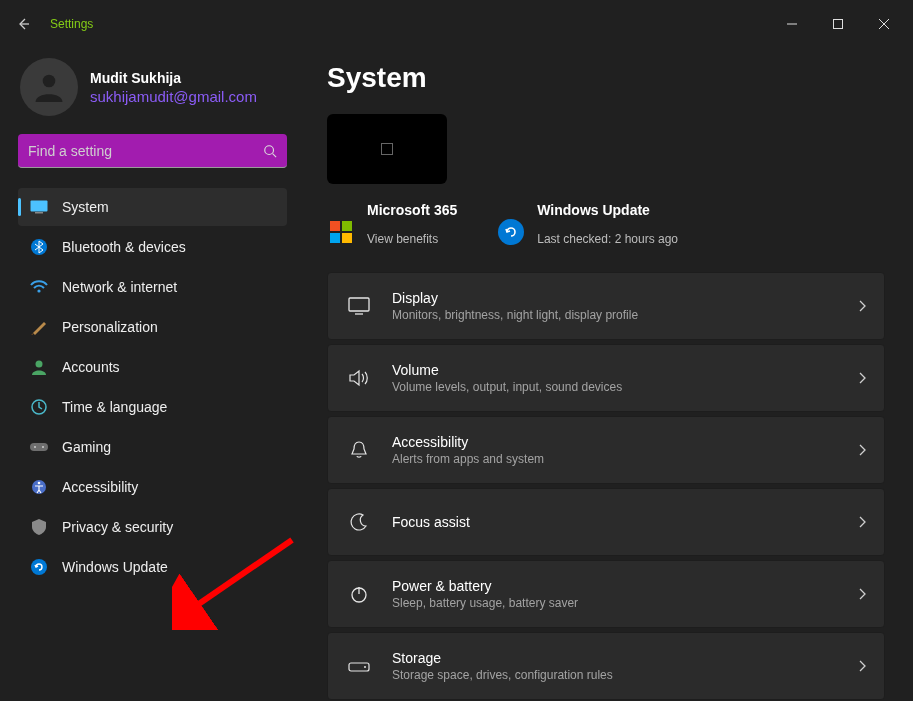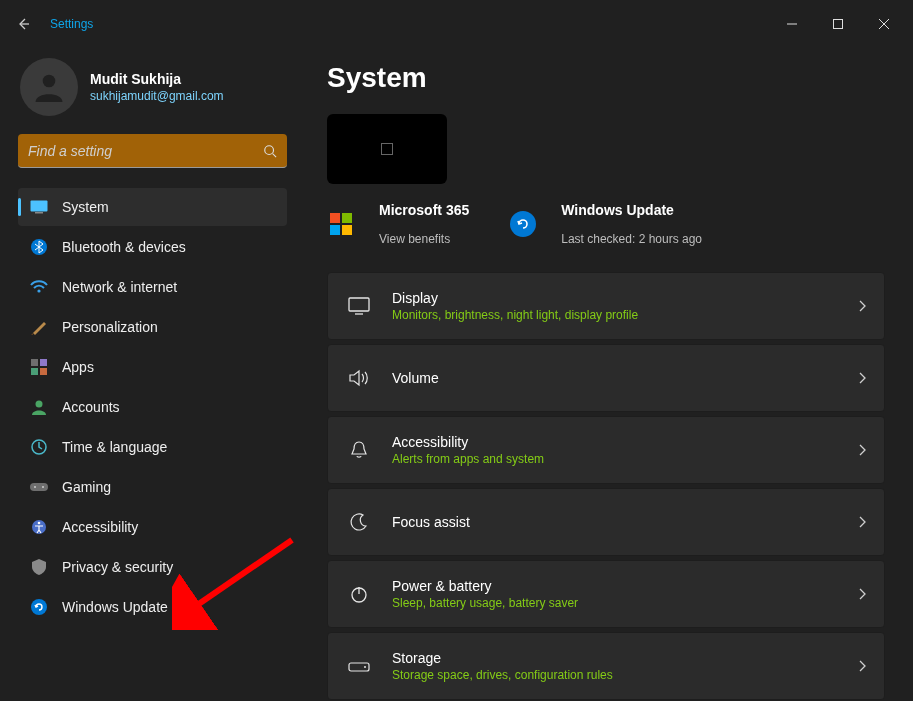--- a/index.html
+++ b/index.html
@@ -2,72 +2,72 @@
 <html><head>
 <meta charset="utf-8">
 <style>
   * { margin: 0; padding: 0; box-sizing: border-box; font-family: 'Segoe UI', Tahoma, sans-serif; }
   html, body { width: 913px; height: 701px; overflow: hidden; }
   body { background: #202020; color: #fff; position: relative; }
 
   
   .titlebar { height: 48px; display: flex; align-items: center; padding: 0 6px; }
   .tb-back { width: 34px; height: 34px; display: flex; align-items: center; justify-content: center; color: #ccc; border-radius: 4px; }
-  .tb-title { margin-left: 10px; font-size: 12px; color: #0ea5e9; }
+  .tb-title { margin-left: 10px; font-size: 12px; color: #84cc16; }
   .tb-spacer { flex: 1; }
   .tb-btn { width: 46px; height: 32px; display: flex; align-items: center; justify-content: center; color: #ddd; }
 
   
   .shell { display: flex; height: calc(100% - 48px); }
   .sidebar { width: 305px; padding: 10px 18px 0 18px; flex-shrink: 0; }
   .main { flex: 1; padding: 14px 28px 0 22px; overflow: hidden; }
 
   
   .account { display: flex; align-items: center; gap: 12px; margin-bottom: 18px; padding-left: 2px; }
   .avatar { width: 58px; height: 58px; border-radius: 50%; background: #3a3a3a; display: flex; align-items: center; justify-content: center; }
   .acct-name { font-size: 14px; font-weight: 600; color: #fff; }
-  .acct-email { font-size: 12px; color: #7dd3fc; margin-top: 2px; }
+  .acct-email { font-size: 15px; color: #8b5cf6; margin-top: 2px; }
 
   
   .search { position: relative; margin-bottom: 20px; }
-  .search input { width: 100%; height: 34px; background: #a16207; border: none; border-bottom: 1px solid #9a9a9a; border-radius: 4px; color: #fff; padding: 0 36px 0 10px; font-size: 14px; outline: none; font-style: italic; }
+  .search input { width: 100%; height: 34px; background: #a21caf; border: none; border-bottom: 1px solid #9a9a9a; border-radius: 4px; color: #fff; padding: 0 36px 0 10px; font-size: 14px; outline: none; }
   .search input::placeholder { color: #cfcfcf; }
   .search .icon { position: absolute; right: 10px; top: 50%; transform: translateY(-50%); color: #ddd; }
 
   
   .nav { list-style: none; }
   .nav-item { display: flex; align-items: center; gap: 14px; height: 38px; padding: 0 12px; border-radius: 4px; color: #eee; font-size: 14px; cursor: default; position: relative; margin-bottom: 2px; }
   .nav-item.active { background: #2d2d2d; }
   .nav-item.active::before { content: ""; position: absolute; left: 0; top: 10px; bottom: 10px; width: 3px; background: #4cc2ff; border-radius: 2px; }
   .nav-icon { width: 18px; height: 18px; display: flex; align-items: center; justify-content: center; flex-shrink: 0; }
 
   
   .page-title { font-size: 28px; font-weight: 600; margin-bottom: 20px; }
   .desk-preview { width: 120px; height: 70px; background: #000; border-radius: 6px; display: flex; align-items: center; justify-content: center; }
   .desk-preview .mini { width: 12px; height: 12px; border: 1px solid #666; }
 
   .status-row { display: flex; gap: 40px; align-items: center; margin-bottom: 26px; }
-  .status-block { display: flex; align-items: center; gap: 24px; }
+  .status-block { display: flex; align-items: flex-end; gap: 12px; }
   .status-icon { width: 28px; height: 28px; display: flex; align-items: center; justify-content: center; flex-shrink: 0; }
   .status-title { font-size: 14px; font-weight: 600; }
   .status-sub { font-size: 12px; color: #bdbdbd; margin-top: 14px; }
 
   .ms-logo { display: grid; grid-template-columns: 10px 10px; grid-template-rows: 10px 10px; gap: 2px; }
   .ms-logo span:nth-child(1){ background:#f25022;} .ms-logo span:nth-child(2){background:#7fba00;}
   .ms-logo span:nth-child(3){background:#00a4ef;} .ms-logo span:nth-child(4){background:#ffb900;}
 
   .wu-icon { width:26px; height:26px; border-radius:50%; background:#0078d4; display:flex; align-items:center; justify-content:center; }
 
   
   .cards { display: flex; flex-direction: column; gap: 4px; }
   .card { background: #2b2b2b; border: 1px solid #1d1d1d; border-radius: 4px; height: 68px; display: flex; align-items: center; padding: 0 18px; gap: 20px; }
   .card-icon { width: 26px; height: 26px; display: flex; align-items: center; justify-content: center; color: #e5e5e5; flex-shrink: 0; }
   .card-text { flex: 1; }
   .card-title { font-size: 14px; color: #fff; }
-  .card-sub { font-size: 12px; color: #84cc16; margin-top: 2px; }
+  .card-sub { font-size: 12px; color: #a3a3a3; margin-top: 2px; }
   .chev { color: #cfcfcf; }
 
   
   .arrow-annotation { position: absolute; left: 172px; top: 530px; pointer-events: none; }
 
   svg { display: block; }
 </style>
 </head>
 <body>
 
@@ -157,31 +157,20 @@
             <svg width="18" height="18" viewBox="0 0 18 18">
               <path d="M3 15 L14 4 L16 6 L5 17 Z" fill="#b98a4a"></path>
               <path d="M3 15 L1 17 L3 17 Z" fill="#5a3d1f"></path>
             </svg>
           </span>
         <span>Personalization</span>
       </li>
       <li class="nav-item">
         <span class="nav-icon">
             <svg width="16" height="16" viewBox="0 0 16 16">
-              <rect x="0" y="0" width="7" height="7" fill="#6e6e6e"></rect>
-              <rect x="9" y="0" width="7" height="7" fill="#8e78c8"></rect>
-              <rect x="0" y="9" width="7" height="7" fill="#4a9e77"></rect>
-              <rect x="9" y="9" width="7" height="7" fill="#c76a3f"></rect>
-            </svg>
-          </span>
-        <span>Apps</span>
-      </li>
-      <li class="nav-item">
-        <span class="nav-icon">
-            <svg width="16" height="16" viewBox="0 0 16 16">
               <circle cx="8" cy="5" r="3.5" fill="#4aa564"></circle>
               <path d="M1 16 C1 10 15 10 15 16 Z" fill="#4aa564"></path>
             </svg>
           </span>
         <span>Accounts</span>
       </li>
       <li class="nav-item">
         <span class="nav-icon">
             <svg width="18" height="18" viewBox="0 0 18 18">
               <circle cx="9" cy="9" r="7" stroke="#4ab8c9" stroke-width="1.5" fill="none"></circle>
@@ -290,20 +279,21 @@
 
       <div class="card">
         <span class="card-icon">
             <svg width="22" height="18" viewBox="0 0 22 18">
               <path d="M2 6 H6 L11 2 V16 L6 12 H2 Z" stroke="#e5e5e5" stroke-width="1.2" fill="none"></path>
               <path d="M14 5 C16 7 16 11 14 13 M17 3 C20 6 20 12 17 15" stroke="#e5e5e5" stroke-width="1.2" fill="none"></path>
             </svg>
           </span>
         <div class="card-text">
           <div class="card-title">Volume</div>
+          <div class="card-sub">Volume levels, output, input, sound devices</div>
         </div>
         <span class="chev">
             <svg width="8" height="12" viewBox="0 0 8 12">
               <path d="M2 1 L7 6 L2 11" stroke="#cfcfcf" stroke-width="1.3" fill="none"></path>
             </svg>
           </span>
       </div>
 
       <div class="card">
         <span class="card-icon">

